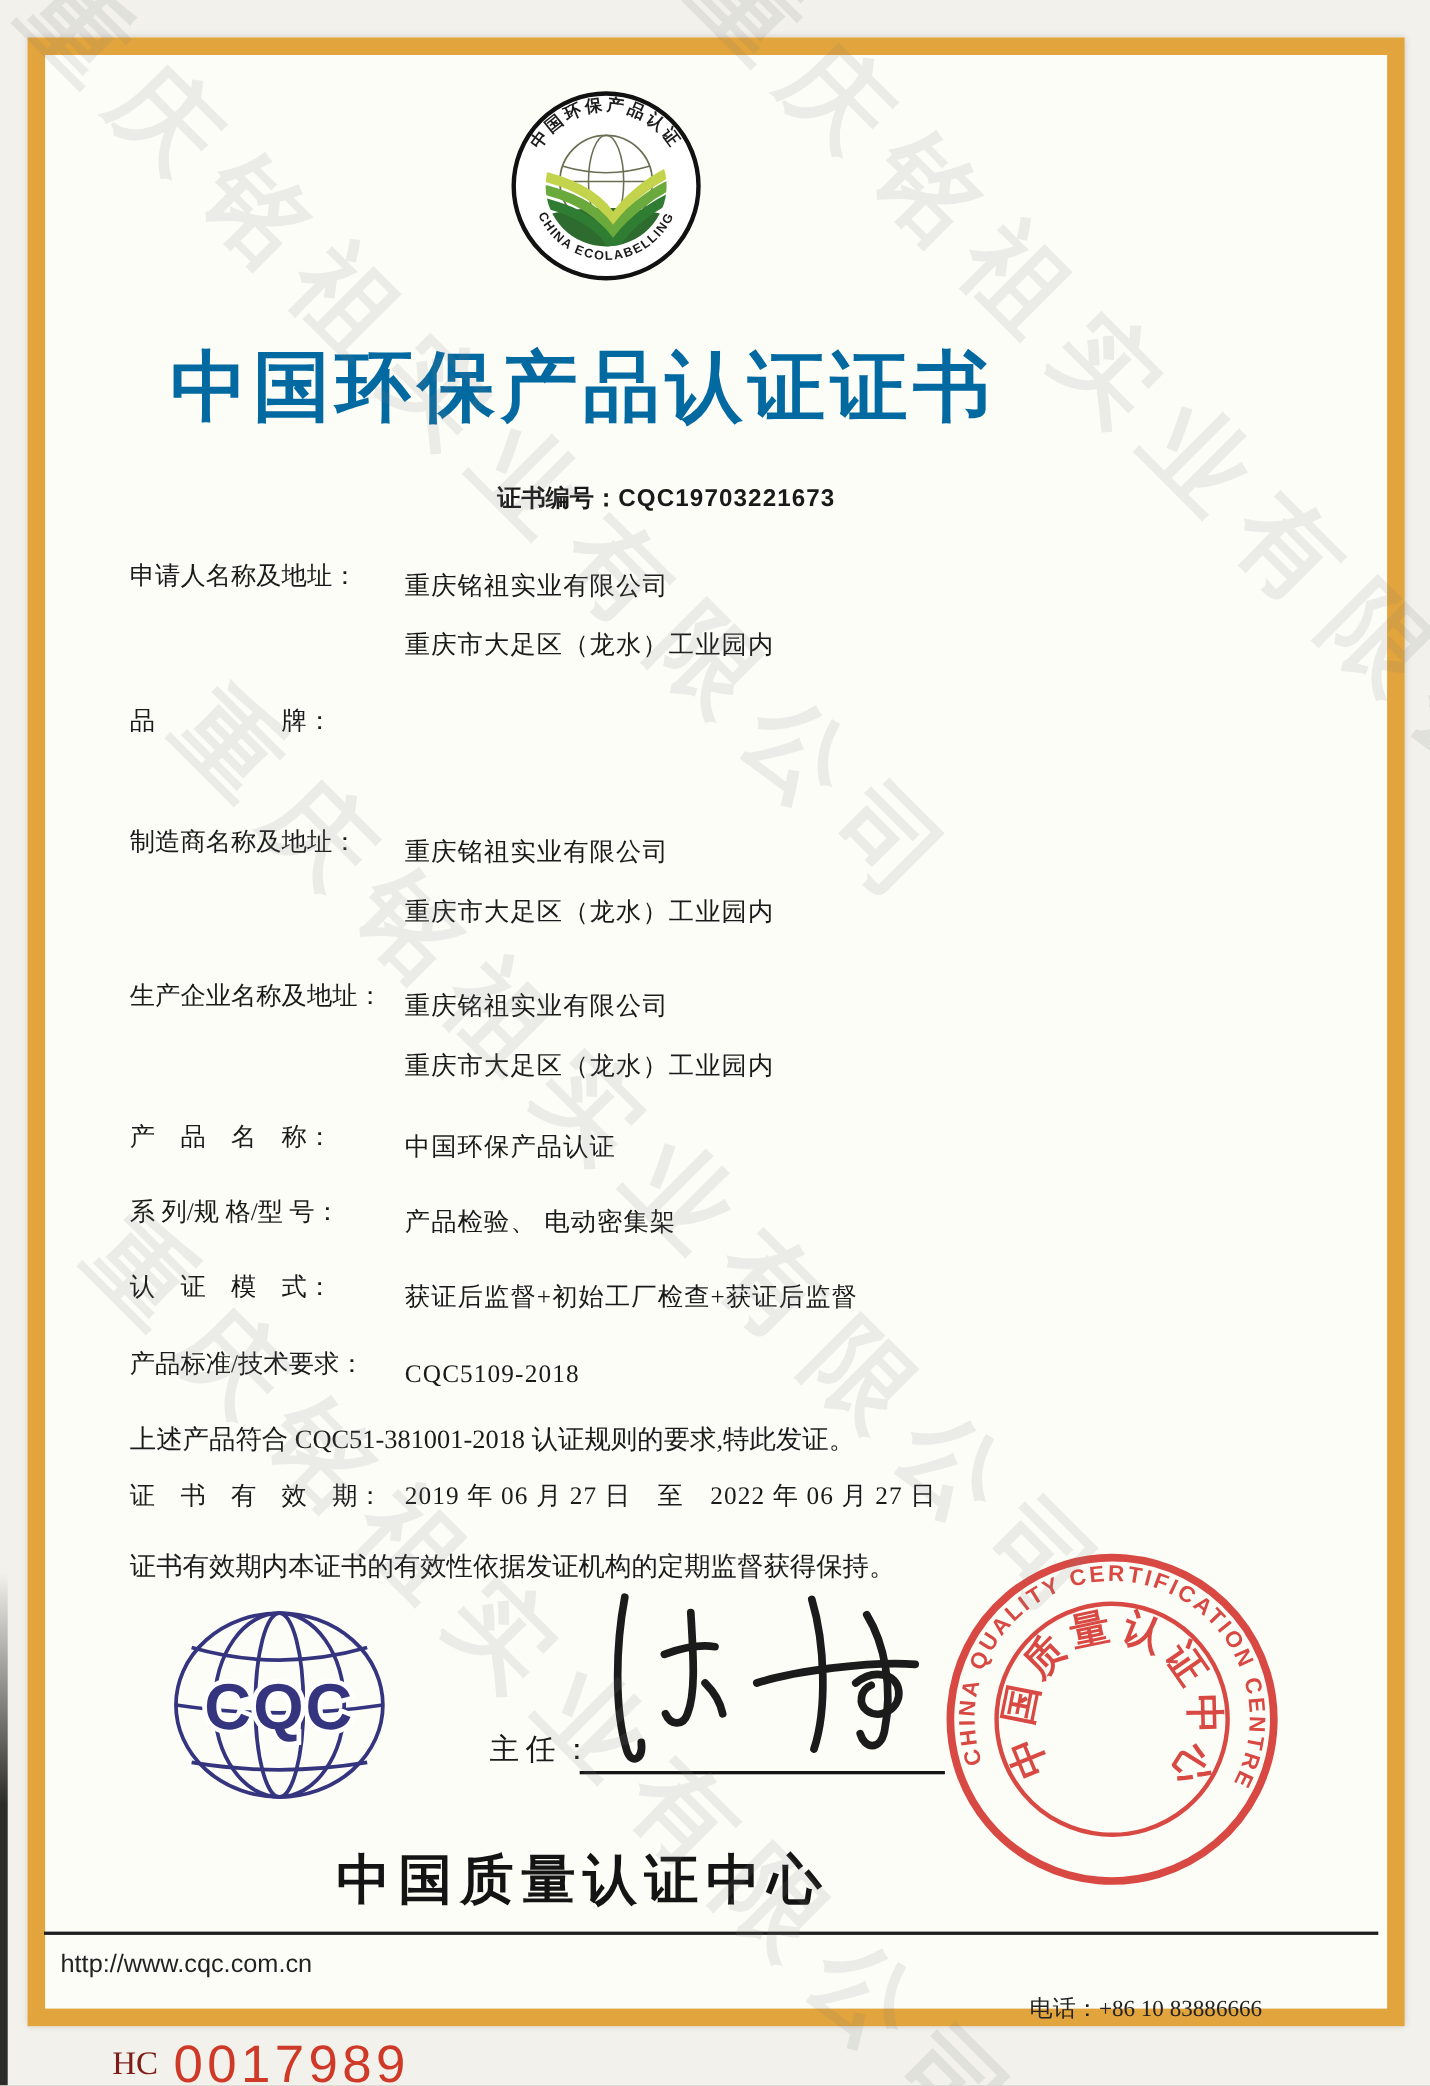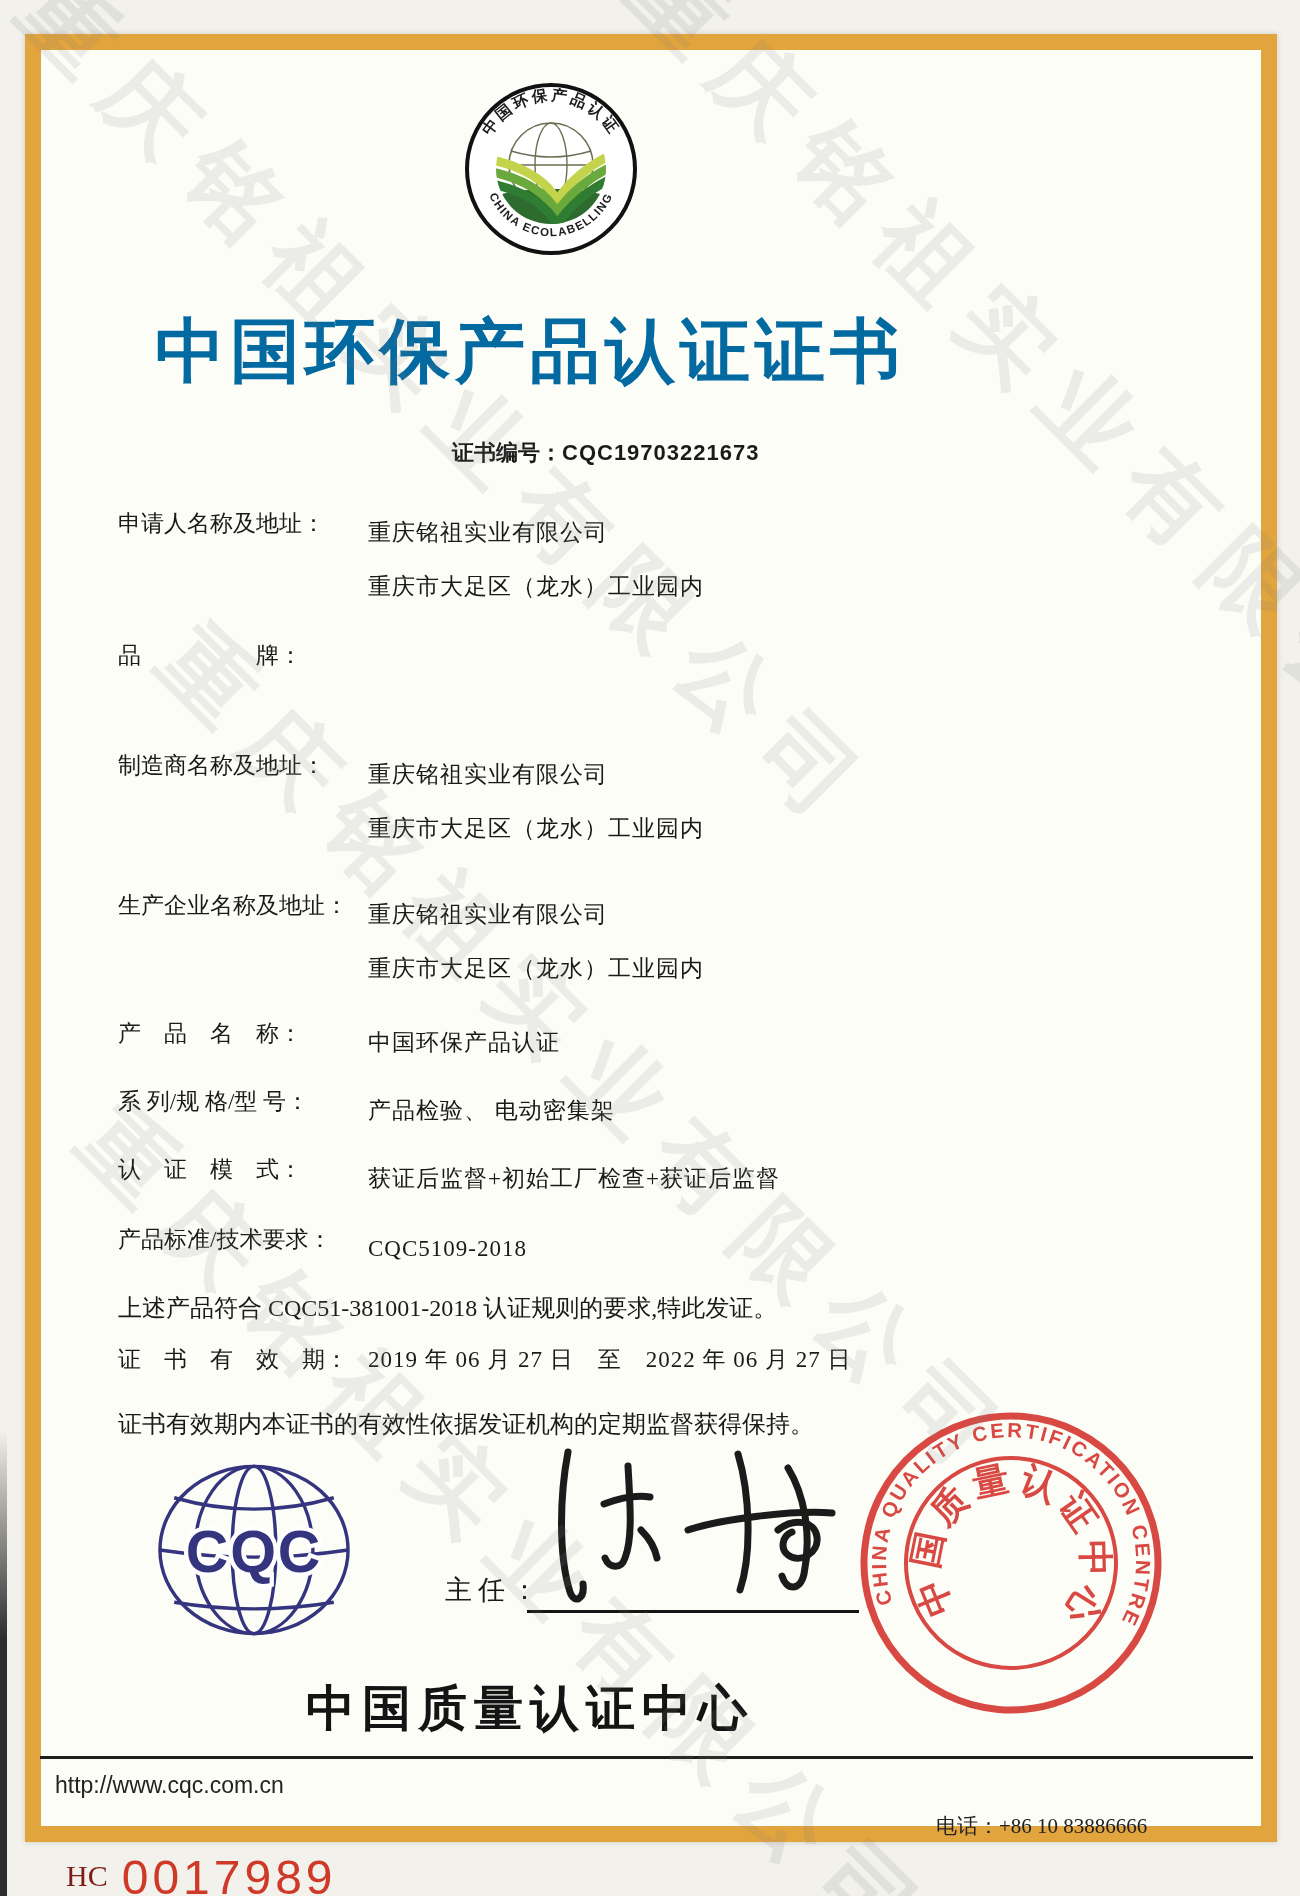--- a/index.html
+++ b/index.html
@@ -52,21 +52,21 @@
   }
   .rule{position:absolute;left:40px;top:1756px;width:1213px;height:0;
         border-top:3px solid #1e1e1e;}
   .foot{position:absolute;font-size:21px;white-space:nowrap;color:#222;}
   .foot-url{left:55px;top:1772px;font-family:"Liberation Sans",sans-serif;font-size:23px;}
   .foot-addr{left:472px;top:1776px;}
   .foot-tel{left:936px;top:1776px;margin-top:36px;}
 
   .serial{position:absolute;left:66px;top:1850px;z-index:7;white-space:nowrap;}
   .serial .hc{font-family:"Liberation Serif",serif;font-size:30px;color:#7e1d17;
-              vertical-align:8px;margin-right:14px;}
+              vertical-align:8px;margin-right:14px;margin-left:36px;}
   .serial .digits{font-family:"Liberation Sans",sans-serif;font-size:48px;
               color:#cf3a28;letter-spacing:4px;font-weight:500;}
 
   .badge{position:absolute;left:462px;top:80px;width:178px;height:178px;}
   .cqc-logo{position:absolute;left:140px;top:1450px;width:228px;height:200px;}
   .sig{position:absolute;left:540px;top:1432px;width:336px;height:186px;}
   .sig-label{position:absolute;left:445px;top:1572px;font-size:27px;letter-spacing:6px;text-align:right;}
   .sig-line{position:absolute;left:527px;top:1610px;width:332px;height:0;
             border-top:3px solid #141414;}
   .stamp{position:absolute;left:856px;top:1408px;width:310px;height:310px;

